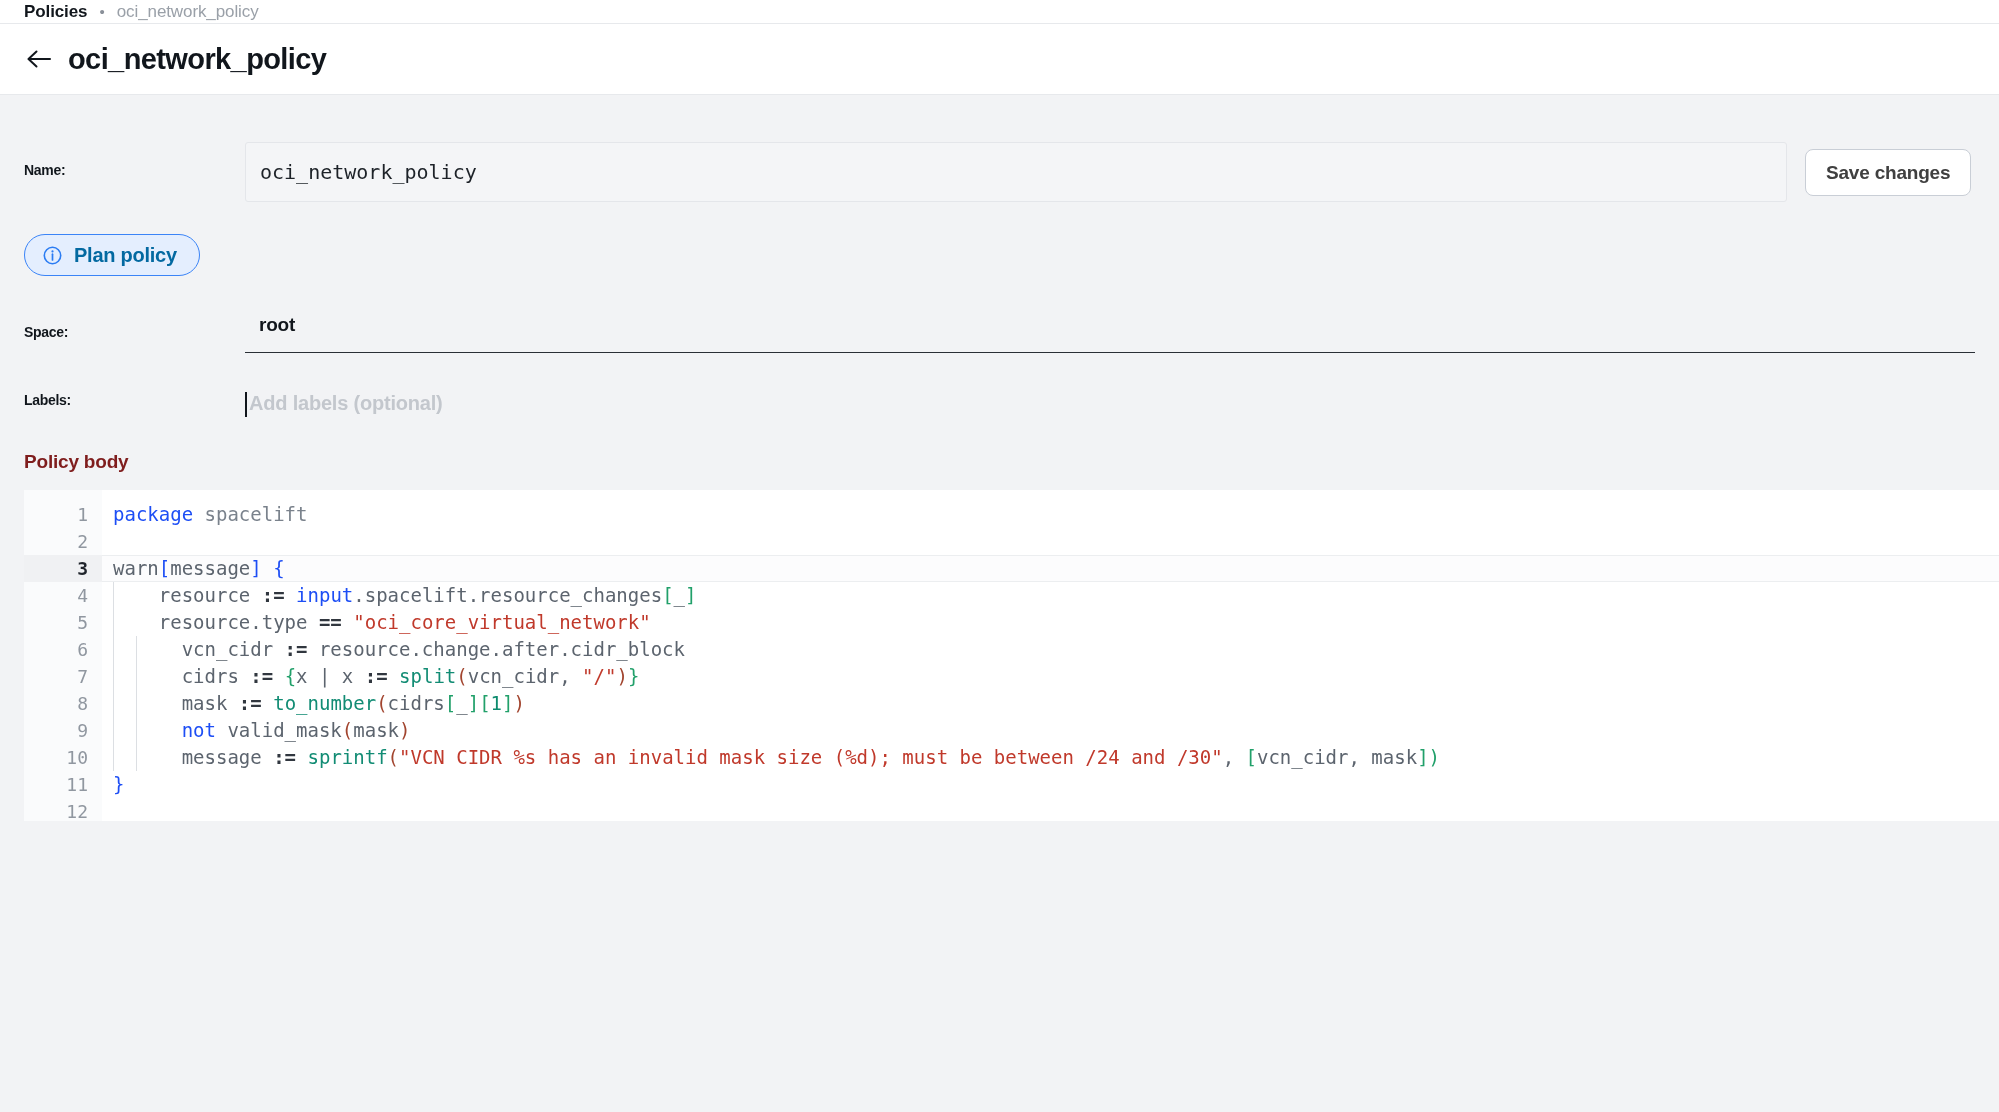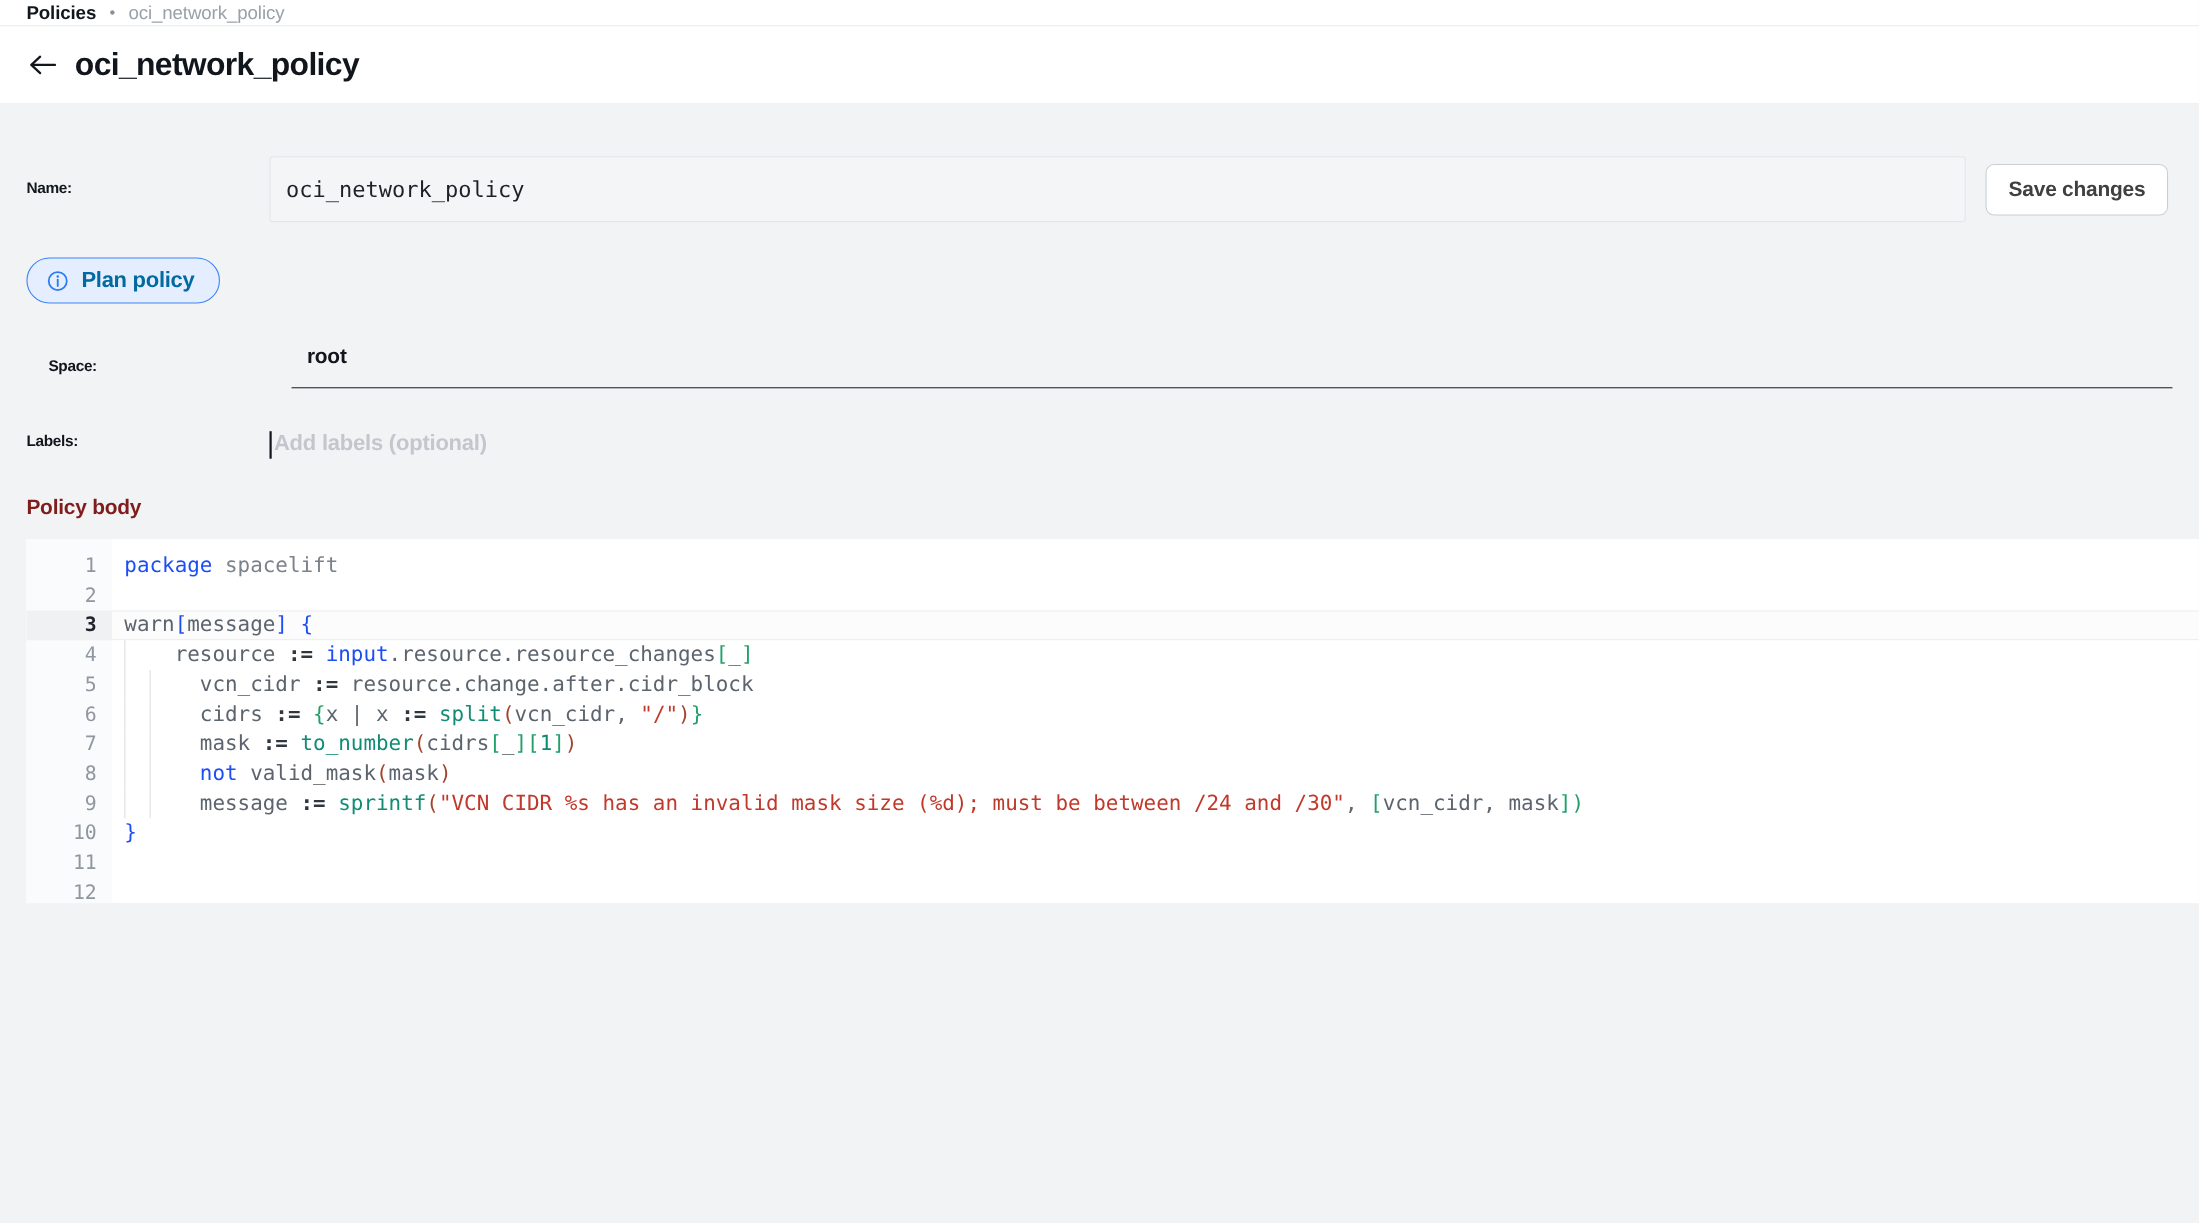--- a/index.html
+++ b/index.html
@@ -155,21 +155,21 @@
   .pill .pill-label {
     font-size: 20px;
     font-weight: 700;
     letter-spacing: -0.25px;
     color: #0369a1;
   }
   .pill .info-icon { display: flex; }
 
   
   .space-row { padding-top: 38px; }
-  .space-row .field-label { padding-top: 10px; margin-left: 20px; }
+  .space-row .field-label { padding-top: 10px; }
   .space-field {
     flex: 1 1 auto;
     border-bottom: 1.5px solid #2a2f36;
     padding: 0 0 16px 14px;
     box-sizing: border-box;
     font-size: 19px;
     font-weight: 700;
     letter-spacing: -0.2px;
     color: #11161c;
     cursor: pointer;
@@ -349,21 +349,22 @@
         <div class="ln">8</div>
         <div class="ln">9</div>
         <div class="ln">10</div>
         <div class="ln">11</div>
         <div class="ln">12</div>
       </div>
     <div class="code-area" id="code-area">
         <div class="code-line"><span class="t-kw">package</span><span class="t-plain"> </span><span class="t-pkg">spacelift</span></div>
         <div class="code-line">&nbsp;</div>
         <div class="code-line active"><span class="t-plain">warn</span><span class="t-brkt-blue">[</span><span class="t-plain">message</span><span class="t-brkt-blue">]</span><span class="t-plain"> </span><span class="t-brkt-blue">{</span></div>
-        <div class="code-line"><span class="guide" style="left: 11px;"></span><span class="t-plain">    resource </span><span class="t-op">:=</span><span class="t-plain"> </span><span class="t-kw">input</span><span class="t-plain">.resource.resource_changes</span><span class="t-brkt-green">[</span><span class="t-plain">_</span><span class="t-brkt-green">]</span></div>
+        <div class="code-line"><span class="guide" style="left: 11px;"></span><span class="t-plain">    resource </span><span class="t-op">:=</span><span class="t-plain"> </span><span class="t-kw">input</span><span class="t-plain">.spacelift.resource_changes</span><span class="t-brkt-green">[</span><span class="t-plain">_</span><span class="t-brkt-green">]</span></div>
+        <div class="code-line"><span class="guide" style="left: 11px;"></span><span class="t-plain">    resource.type </span><span class="t-op">==</span><span class="t-plain"> </span><span class="t-str">"oci_core_virtual_network"</span></div>
         <div class="code-line"><span class="guide" style="left: 11px;"></span><span class="guide" style="left: 33.84px;"></span><span class="t-plain">      vcn_cidr </span><span class="t-op">:=</span><span class="t-plain"> resource.change.after.cidr_block</span></div>
         <div class="code-line"><span class="guide" style="left: 11px;"></span><span class="guide" style="left: 33.84px;"></span><span class="t-plain">      cidrs </span><span class="t-op">:=</span><span class="t-plain"> </span><span class="t-brace">{</span><span class="t-plain">x | x </span><span class="t-op">:=</span><span class="t-plain"> </span><span class="t-fn">split</span><span class="t-paren">(</span><span class="t-plain">vcn_cidr, </span><span class="t-str">"/"</span><span class="t-paren">)</span><span class="t-brace">}</span></div>
         <div class="code-line"><span class="guide" style="left: 11px;"></span><span class="guide" style="left: 33.84px;"></span><span class="t-plain">      mask </span><span class="t-op">:=</span><span class="t-plain"> </span><span class="t-fn">to_number</span><span class="t-paren">(</span><span class="t-plain">cidrs</span><span class="t-brkt-green">[</span><span class="t-plain">_</span><span class="t-brkt-green">]</span><span class="t-brkt-green">[</span><span class="t-num">1</span><span class="t-brkt-green">]</span><span class="t-paren">)</span></div>
         <div class="code-line"><span class="guide" style="left: 11px;"></span><span class="guide" style="left: 33.84px;"></span><span class="t-plain">      </span><span class="t-kw">not</span><span class="t-plain"> valid_mask</span><span class="t-paren">(</span><span class="t-plain">mask</span><span class="t-paren">)</span></div>
         <div class="code-line"><span class="guide" style="left: 11px;"></span><span class="guide" style="left: 33.84px;"></span><span class="t-plain">      message </span><span class="t-op">:=</span><span class="t-plain"> </span><span class="t-fn">sprintf</span><span class="t-paren">(</span><span class="t-str">"VCN CIDR %s has an invalid mask size (%d); must be between /24 and /30"</span><span class="t-plain">, </span><span class="t-brkt-green">[</span><span class="t-plain">vcn_cidr, mask</span><span class="t-brkt-green">]</span><span class="t-brkt-green">)</span></div>
         <div class="code-line"><span class="t-brkt-blue">}</span></div>
         <div class="code-line">&nbsp;</div>
       </div>
   </div>
 

